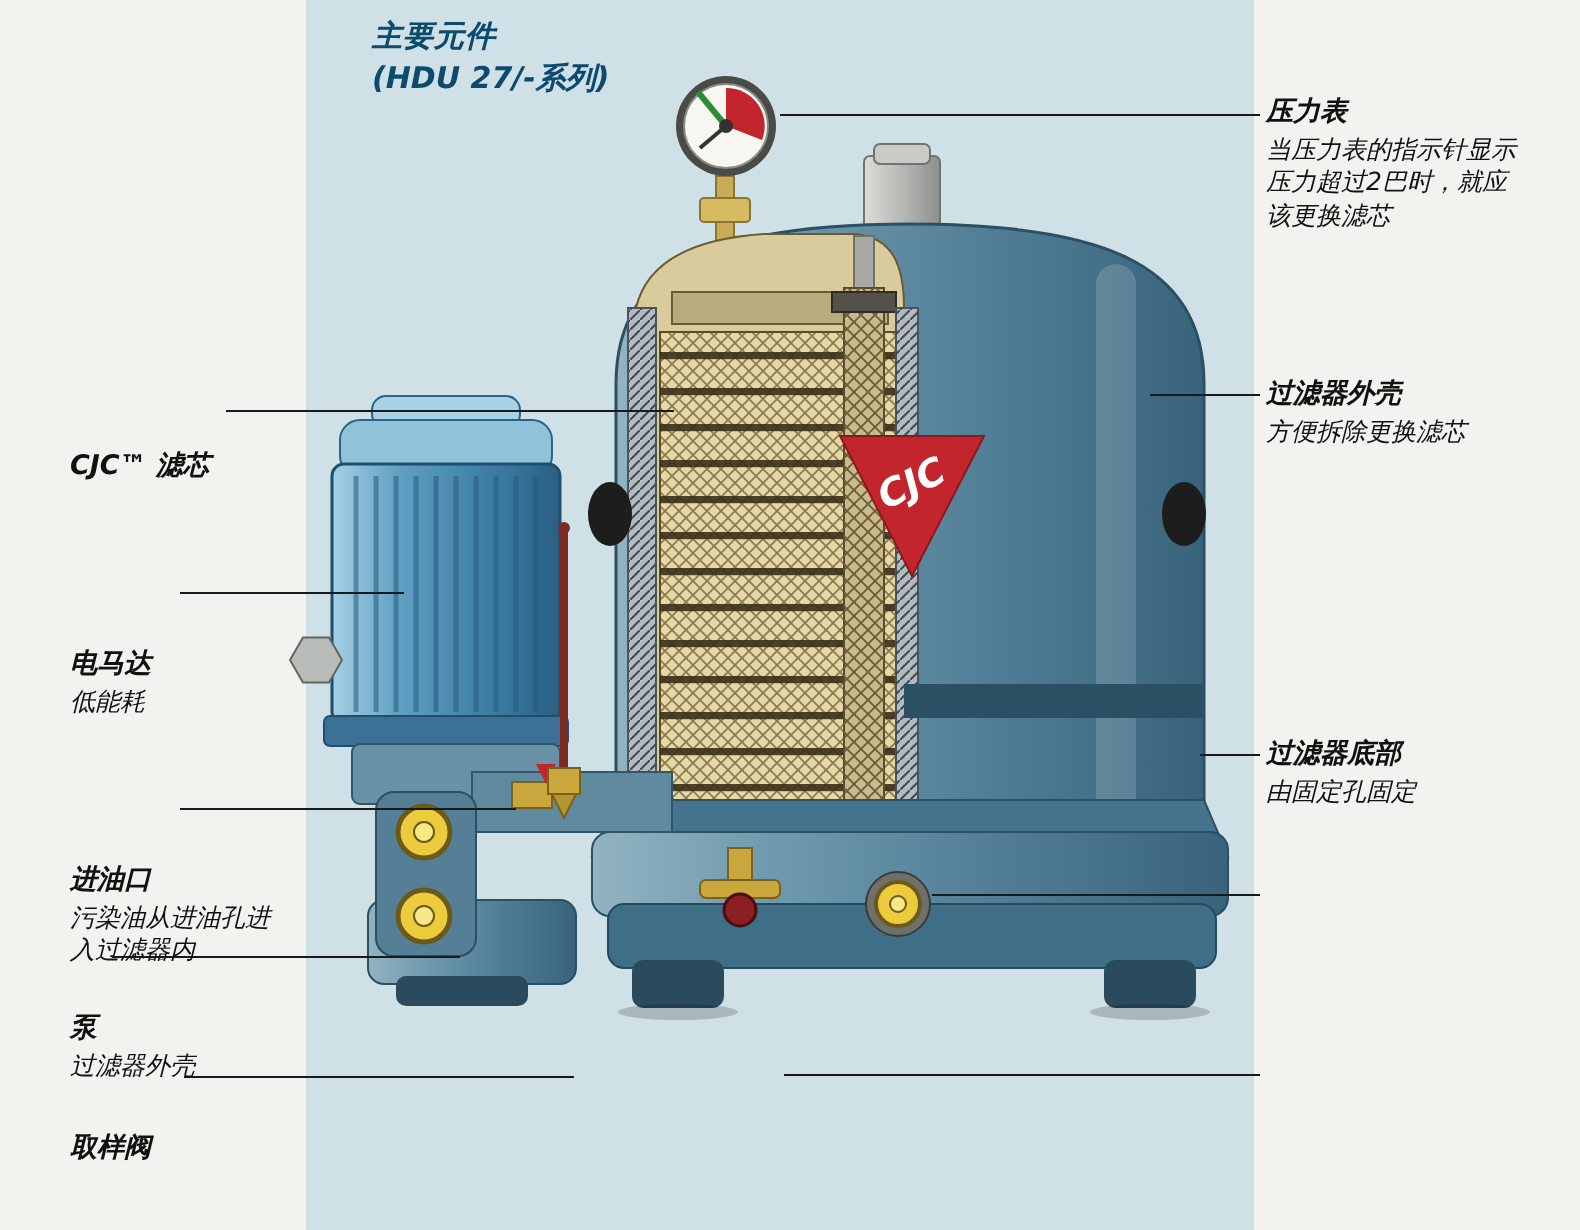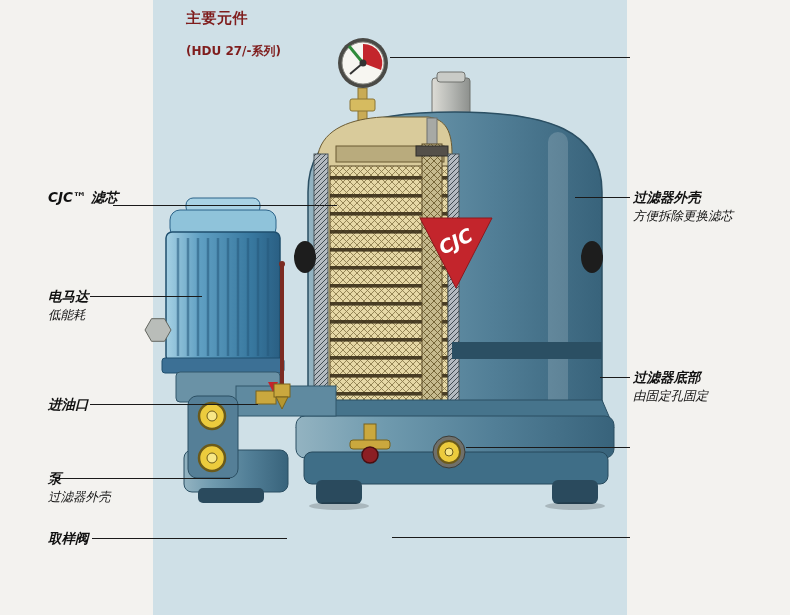--- a/index.html
+++ b/index.html
@@ -6,26 +6,26 @@
   html,body { width:790px; height:615px; }
   body {
     position:relative;
     background:#f3f2ef;
     font-family:"DejaVu Sans","Liberation Sans",sans-serif;
     overflow:hidden;
   }
   .stage { position:absolute; inset:0; width:790px; height:615px; }
   .panel { position:absolute; left:153px; top:0; width:474px; height:615px; background:#cfe0e7; }
   .machine { position:absolute; left:0; top:0; }
-  .title-block { position:absolute; left:186px; top:9px; color:#7f1d1d; }
+  .title-block { position:absolute; left:186px; top:9px; color:#0c4a6e; font-style:italic; }
   .title    { font-size:15px; font-weight:bold; letter-spacing:0.5px; }
-  .subtitle { font-size:12px; font-weight:bold; margin-top:15px; }
+  .subtitle { font-size:15px; font-weight:bold; margin-top:2px; }
   .leader { position:absolute; height:1px; background:#1a1a1a; }
   .lbl { position:absolute; font-style:italic; color:#111; }
-  .lbl.left  { left:48px;  width:106px; }
+  .lbl.left  { left:35px;  width:106px;margin-top:36px; }
   .lbl.right { left:633px; width:126px; }
   .lbl-title { font-weight:bold; font-size:13.5px; line-height:1.2; white-space:nowrap; }
   .lbl-desc  { font-size:12.5px; line-height:1.3; margin-top:3px; }
 </style>
 </head>
 <body>
 
 <div class="stage">
 
   <div class="panel"></div>
@@ -187,29 +187,34 @@
 
   <div class="lbl left" style="top:189px">
     <div class="lbl-title">CJC™ 滤芯</div>
   </div>
   <div class="lbl left" style="top:288px">
     <div class="lbl-title">电马达</div>
     <div class="lbl-desc">低能耗</div>
   </div>
   <div class="lbl left" style="top:396px">
     <div class="lbl-title">进油口</div>
+    <div class="lbl-desc">污染油从进油孔进入过滤器内</div>
   </div>
   <div class="lbl left" style="top:470px">
     <div class="lbl-title">泵</div>
     <div class="lbl-desc">过滤器外壳</div>
   </div>
   <div class="lbl left" style="top:530px">
     <div class="lbl-title">取样阀</div>
   </div>
 
+  <div class="lbl right" style="top:48px">
+    <div class="lbl-title">压力表</div>
+    <div class="lbl-desc">当压力表的指示针显示压力超过2巴时，就应该更换滤芯</div>
+  </div>
   <div class="lbl right" style="top:189px">
     <div class="lbl-title">过滤器外壳</div>
     <div class="lbl-desc">方便拆除更换滤芯</div>
   </div>
   <div class="lbl right" style="top:369px">
     <div class="lbl-title">过滤器底部</div>
     <div class="lbl-desc">由固定孔固定</div>
   </div>
   <div class="lbl right" style="top:439px">
   </div>

